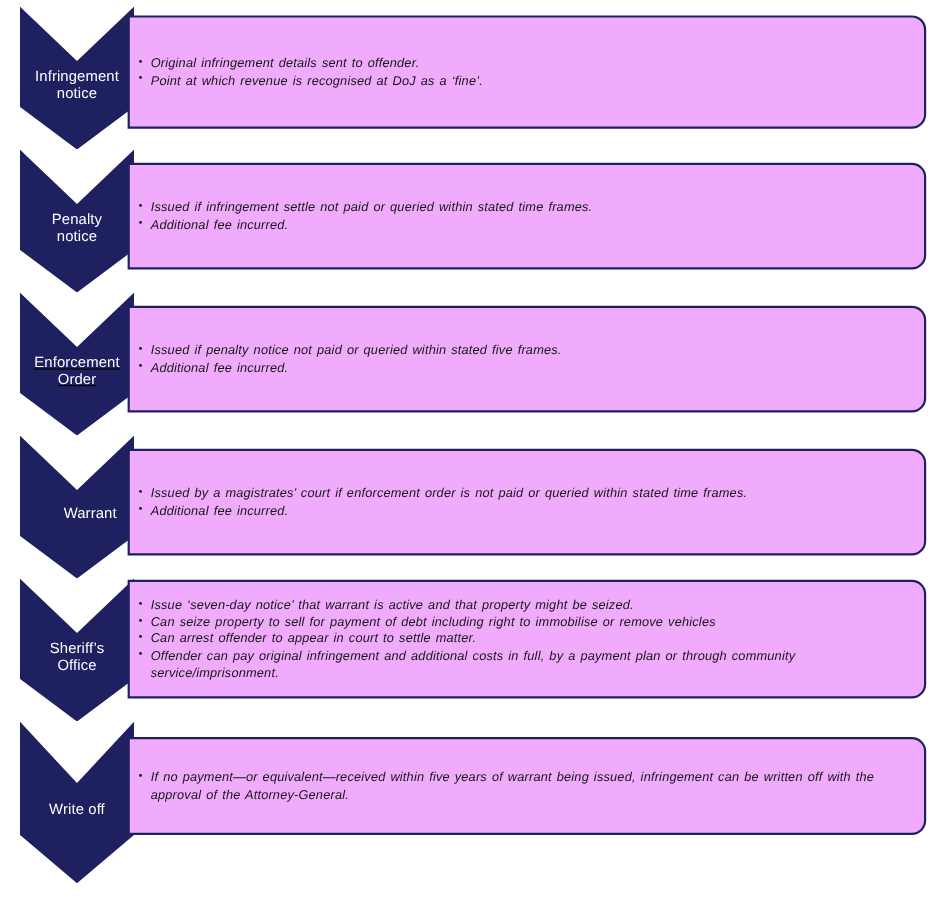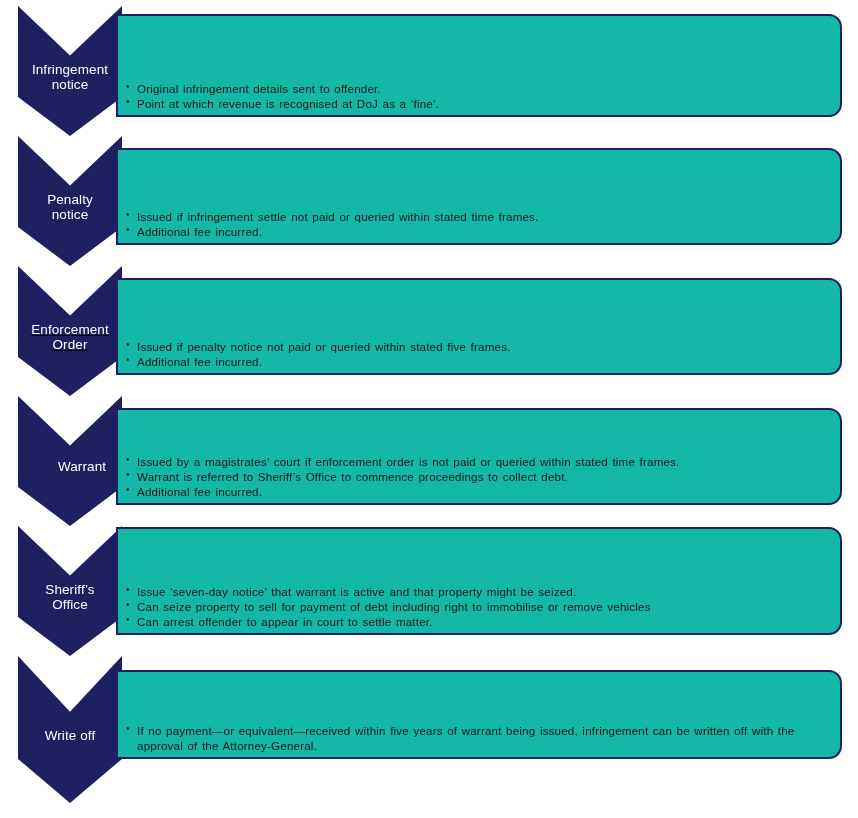--- a/index.html
+++ b/index.html
@@ -54,31 +54,32 @@
     letter-spacing: 0.1px;
     white-space: pre-line;
   }
 
   
   .detail-box {
     position: absolute;
     left: 116px;
     width: 726px;
     box-sizing: border-box;
-    background: #14b8a6;
+    background: #f0abfc;
     border: 2px solid #1f2060;
     border-top-left-radius: 0;
     border-bottom-left-radius: 0;
     border-top-right-radius: 13px;
     border-bottom-right-radius: 13px;
     z-index: 3;
     display: flex;
     flex-direction: column;
-    justify-content: flex-end;
+    justify-content: center;
     padding: 4px 10px 4px 8px;
+    font-style: italic;
   }
   .bullet-list {
     list-style: none;
     margin: 0;
     padding: 0;
   }
   .bullet-item {
     position: relative;
     padding-left: 11px;
     font-size: 11.6px;
@@ -140,36 +141,36 @@
     </div>
   </div>
 
   <div class="stage-row" style="top:396px;">
     <div class="chevron" style="top:0; height:130px;padding-left:24px;">
       <span class="chevron-label">Warrant</span>
     </div>
     <div class="detail-box" style="top:12px; height:97px;">
       <ul class="bullet-list">
         <li class="bullet-item">Issued by a magistrates’ court if enforcement order is not paid or queried within stated time frames.</li>
-        <li class="bullet-item">Warrant is referred to Sheriff’s Office to commence proceedings to collect debt.</li>
         <li class="bullet-item">Additional fee incurred.</li>
       </ul>
     </div>
   </div>
 
   <div class="stage-row" style="top:526px;">
     <div class="chevron" style="top:0; height:130px;">
       <span class="chevron-label">Sheriff’s
 Office</span>
     </div>
     <div class="detail-box" style="top:1px; height:108px;">
       <ul class="bullet-list">
         <li class="bullet-item">Issue ‘seven-day notice’ that warrant is active and that property might be seized.</li>
         <li class="bullet-item">Can seize property to sell for payment of debt including right to immobilise or remove vehicles</li>
         <li class="bullet-item">Can arrest offender to appear in court to settle matter.</li>
+        <li class="bullet-item">Offender can pay original infringement and additional costs in full, by a payment plan or through community service/imprisonment.</li>
       </ul>
     </div>
   </div>
 
   <div class="stage-row" style="top:656px;">
     <div class="chevron" style="top:0; height:147px;">
       <span class="chevron-label">Write off</span>
     </div>
     <div class="detail-box" style="top:14px; height:89px;">
       <ul class="bullet-list">

